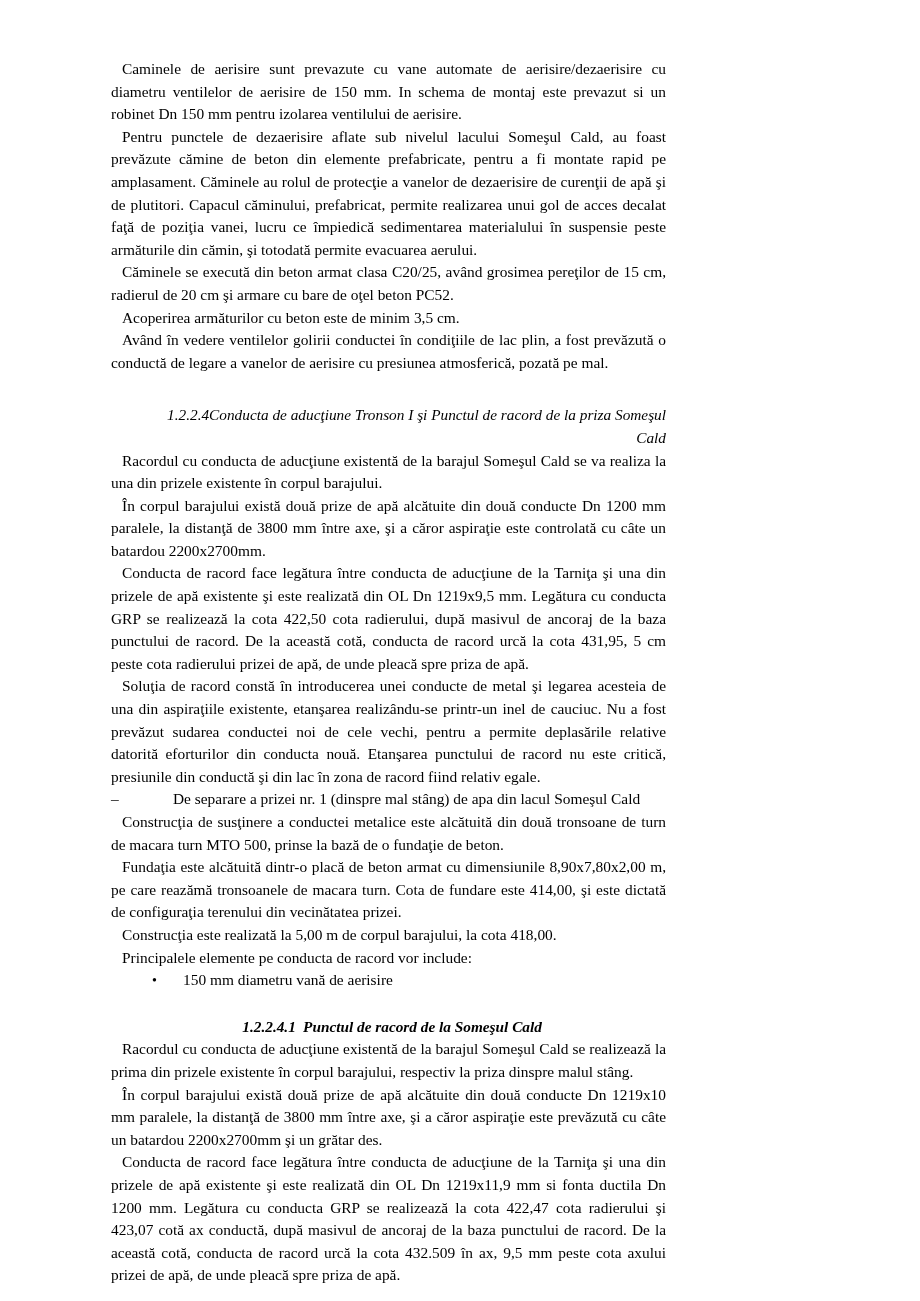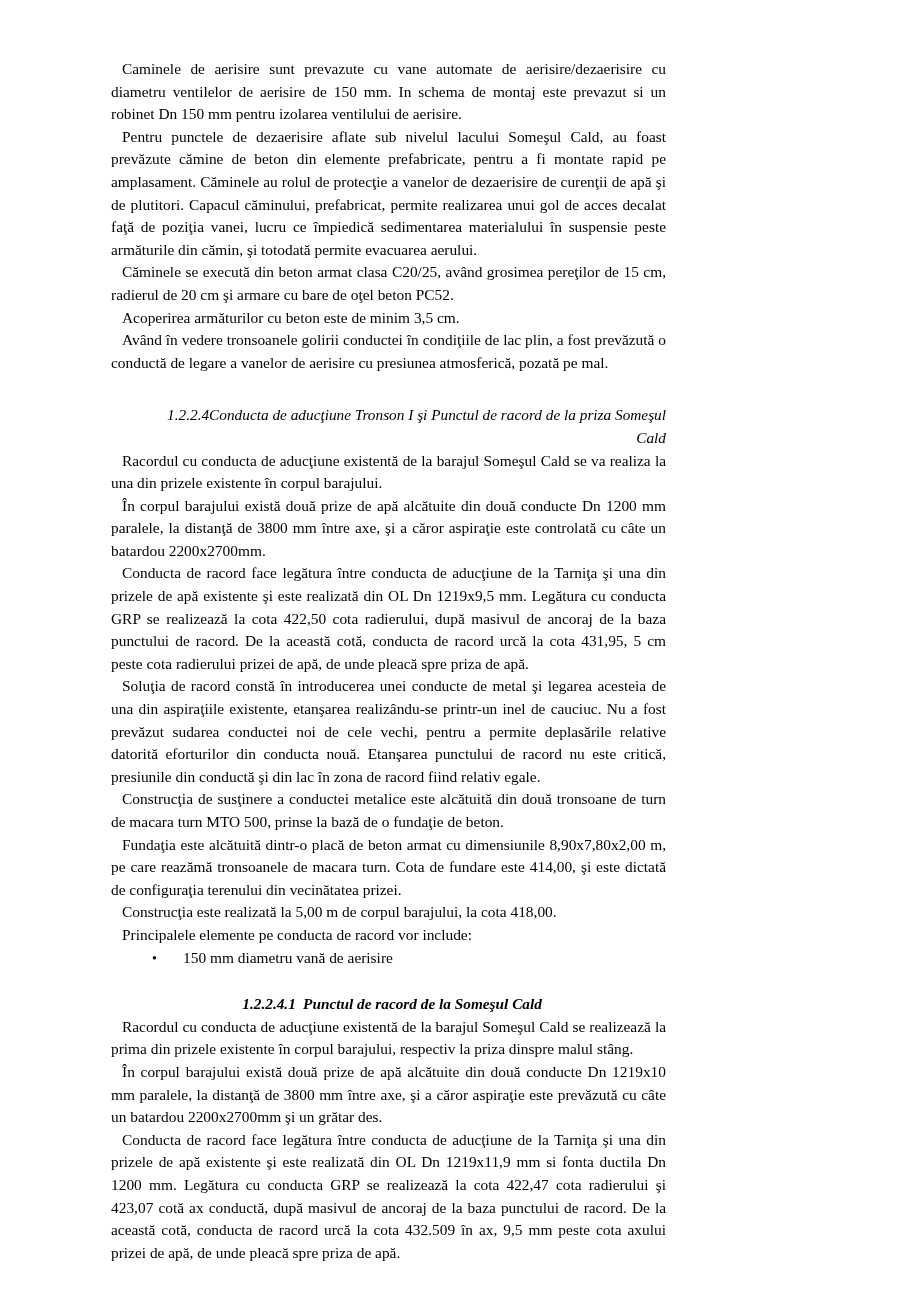--- a/index.html
+++ b/index.html
@@ -91,37 +91,40 @@
 <div class="page">
 
   <p class="body-text indent-first">Caminele de aerisire sunt prevazute cu vane automate de aerisire/dezaerisire cu diametru ventilelor de aerisire de 150 mm. In schema de montaj este prevazut si un robinet Dn 150 mm pentru izolarea ventilului de aerisire.</p>
 
   <p class="body-text indent-first">Pentru punctele de dezaerisire aflate sub nivelul lacului Someşul Cald, au foast prevăzute cămine de beton din elemente prefabricate, pentru a fi montate rapid pe amplasament. Căminele au rolul de protecţie a vanelor de dezaerisire de curenţii de apă şi de plutitori. Capacul căminului, prefabricat, permite realizarea unui gol de acces decalat faţă de poziţia vanei, lucru ce împiedică sedimentarea materialului în suspensie peste armăturile din cămin, şi totodată permite evacuarea aerului.</p>
 
   <p class="body-text indent-first">Căminele se execută din beton armat  clasa C20/25, având grosimea pereţilor de 15  cm, radierul de 20 cm  şi armare cu bare de oţel beton PC52.</p>
 
   <p class="body-text indent-first">Acoperirea armăturilor cu beton este de minim 3,5 cm.</p>
 
-  <p class="body-text indent-first">Având în vedere tronsoanele golirii conductei în condiţiile de lac plin, a fost prevăzută o conductă de legare a vanelor de aerisire cu presiunea atmosferică, pozată pe mal.</p>
+  <p class="body-text indent-first">Având în vedere ventilelor golirii conductei în condiţiile de lac plin, a fost prevăzută o conductă de legare a vanelor de aerisire cu presiunea atmosferică, pozată pe mal.</p>
 
   <div class="spacer-lg"></div>
 
   <h2 class="heading">
     <span class="num">1.2.2.4</span><span>Conducta de aducţiune Tronson I şi Punctul de racord de la priza Someşul Cald</span>
   </h2>
 
   <p class="body-text indent-first">Racordul cu conducta de aducţiune existentă de la barajul Someşul Cald se va realiza la una din prizele existente în corpul barajului.</p>
 
   <p class="body-text indent-first">În corpul barajului există două prize de apă alcătuite din două conducte Dn 1200 mm paralele, la distanţă de 3800 mm între axe, şi a căror aspiraţie este controlată cu câte un batardou 2200x2700mm.</p>
 
   <p class="body-text indent-first">Conducta de racord face legătura între conducta de aducţiune de la Tarniţa şi una din prizele de apă existente şi este realizată din OL Dn 1219x9,5 mm. Legătura cu conducta GRP se realizează la cota 422,50 cota radierului, după masivul de ancoraj de la baza punctului de racord. De la această cotă, conducta de racord urcă la cota 431,95, 5 cm peste cota radierului prizei de apă, de unde pleacă spre priza de apă.</p>
 
   <p class="body-text indent-first">Soluţia de racord constă în introducerea unei conducte de metal şi legarea acesteia de una din aspiraţiile existente, etanşarea realizându-se printr-un inel de cauciuc. Nu a fost prevăzut sudarea conductei noi de cele vechi, pentru a permite deplasările relative datorită eforturilor din conducta nouă. Etanşarea punctului de racord nu este critică, presiunile din conductă şi din lac în zona de racord fiind relativ egale.</p>
 
 
+  <p class="dash-item">
+    <span class="dash">–</span><span>De separare a prizei nr. 1 (dinspre mal stâng) de apa din lacul Someşul Cald</span>
+  </p>
 
 
   <p class="body-text indent-first">Construcţia de susţinere a conductei metalice este alcătuită din două tronsoane de turn de macara turn MTO 500, prinse la bază de o fundaţie de beton.</p>
 
   <p class="body-text indent-first">Fundaţia este alcătuită dintr-o placă de beton armat cu dimensiunile 8,90x7,80x2,00 m, pe care reazămă tronsoanele de macara turn. Cota de fundare este 414,00, şi este dictată de configuraţia terenului din vecinătatea prizei.</p>
 
   <p class="body-text indent-first">Construcţia este realizată la 5,00 m de corpul barajului, la cota 418,00.</p>
 
   <p class="body-text indent-first">Principalele elemente pe conducta de racord vor include:</p>
 

